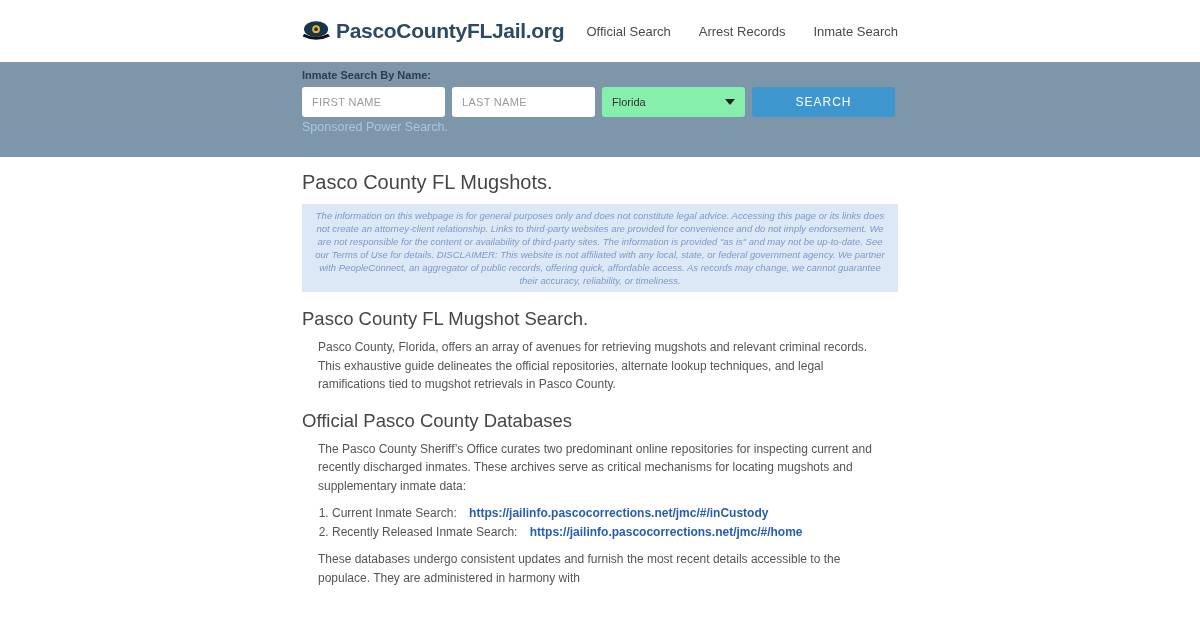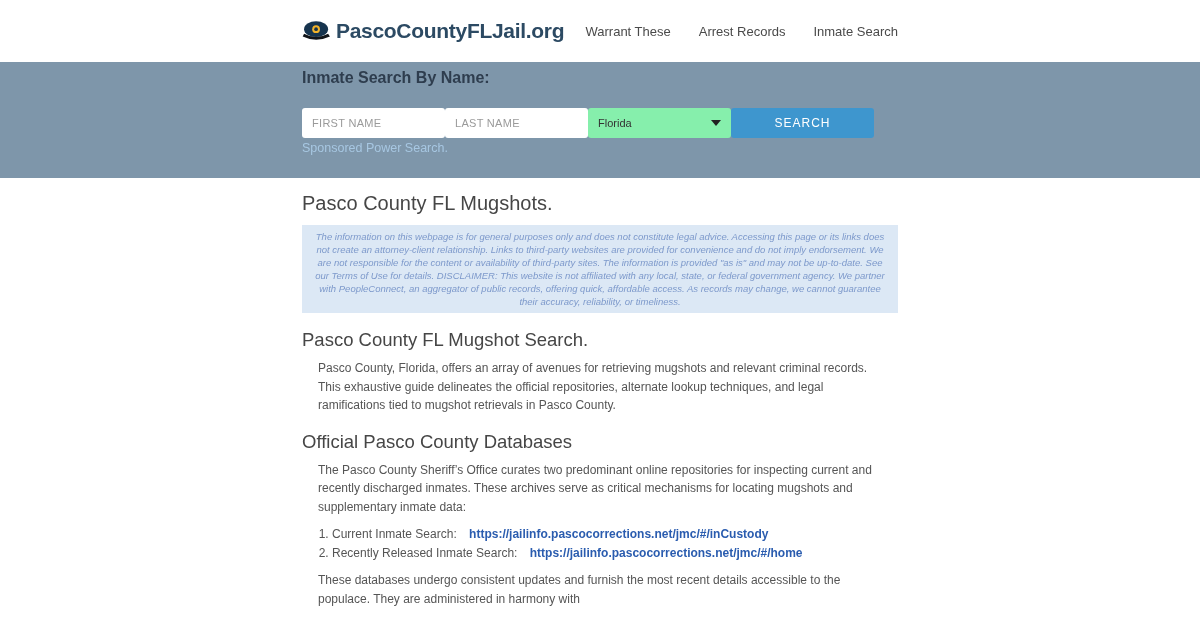--- a/index.html
+++ b/index.html
@@ -33,26 +33,26 @@
     font-size: 13px;
     color: #4a4a4a;
     text-decoration: none;
     cursor: pointer;
     white-space: nowrap;
   }
 
   
   .search-panel { background: #7e96aa; padding: 7px 0 22px; }
   .search-panel-title {
-    font-size: 16px;
+    font-size: 11px;
     font-weight: bold;
     color: #2e3d4e;
-    margin-bottom: 21px;
-  }
-  .search-form { display: flex; }
+    margin-bottom: 6px;
+  }
+  .search-form { display: flex; gap: 7px; }
   .search-form .field {
     width: 143px;
     height: 30px;
     border: none;
     border-radius: 3px;
     background: #ffffff;
     font-family: "Liberation Sans", sans-serif;
     font-size: 11px;
     color: #333333;
     padding: 0 10px;
@@ -160,21 +160,21 @@
         <svg viewBox="0 0 32 26" width="30" height="24">
           <ellipse cx="15" cy="11" rx="13" ry="8.5" fill="#16344e"></ellipse>
           <path d="M2 16 Q15 23 28 16 L30 19 Q15 26 0.5 19 Z" fill="#111418"></path>
           <circle cx="15" cy="11" r="4.2" fill="#f2b32a"></circle>
           <circle cx="15" cy="11" r="2" fill="#16344e"></circle>
         </svg>
       </span>
       <span class="logo-text">PascoCountyFLJail.org</span>
     </a>
     <nav class="main-nav">
-      <a>Warrant These</a>
+      <a>Official Search</a>
       <a>Arrest Records</a>
       <a>Inmate Search</a>
     </nav>
   </div>
 </header>
 
 <section class="search-panel">
   <div class="container">
     <div class="search-panel-title">Inmate Search By Name:</div>
     <div class="search-form">

